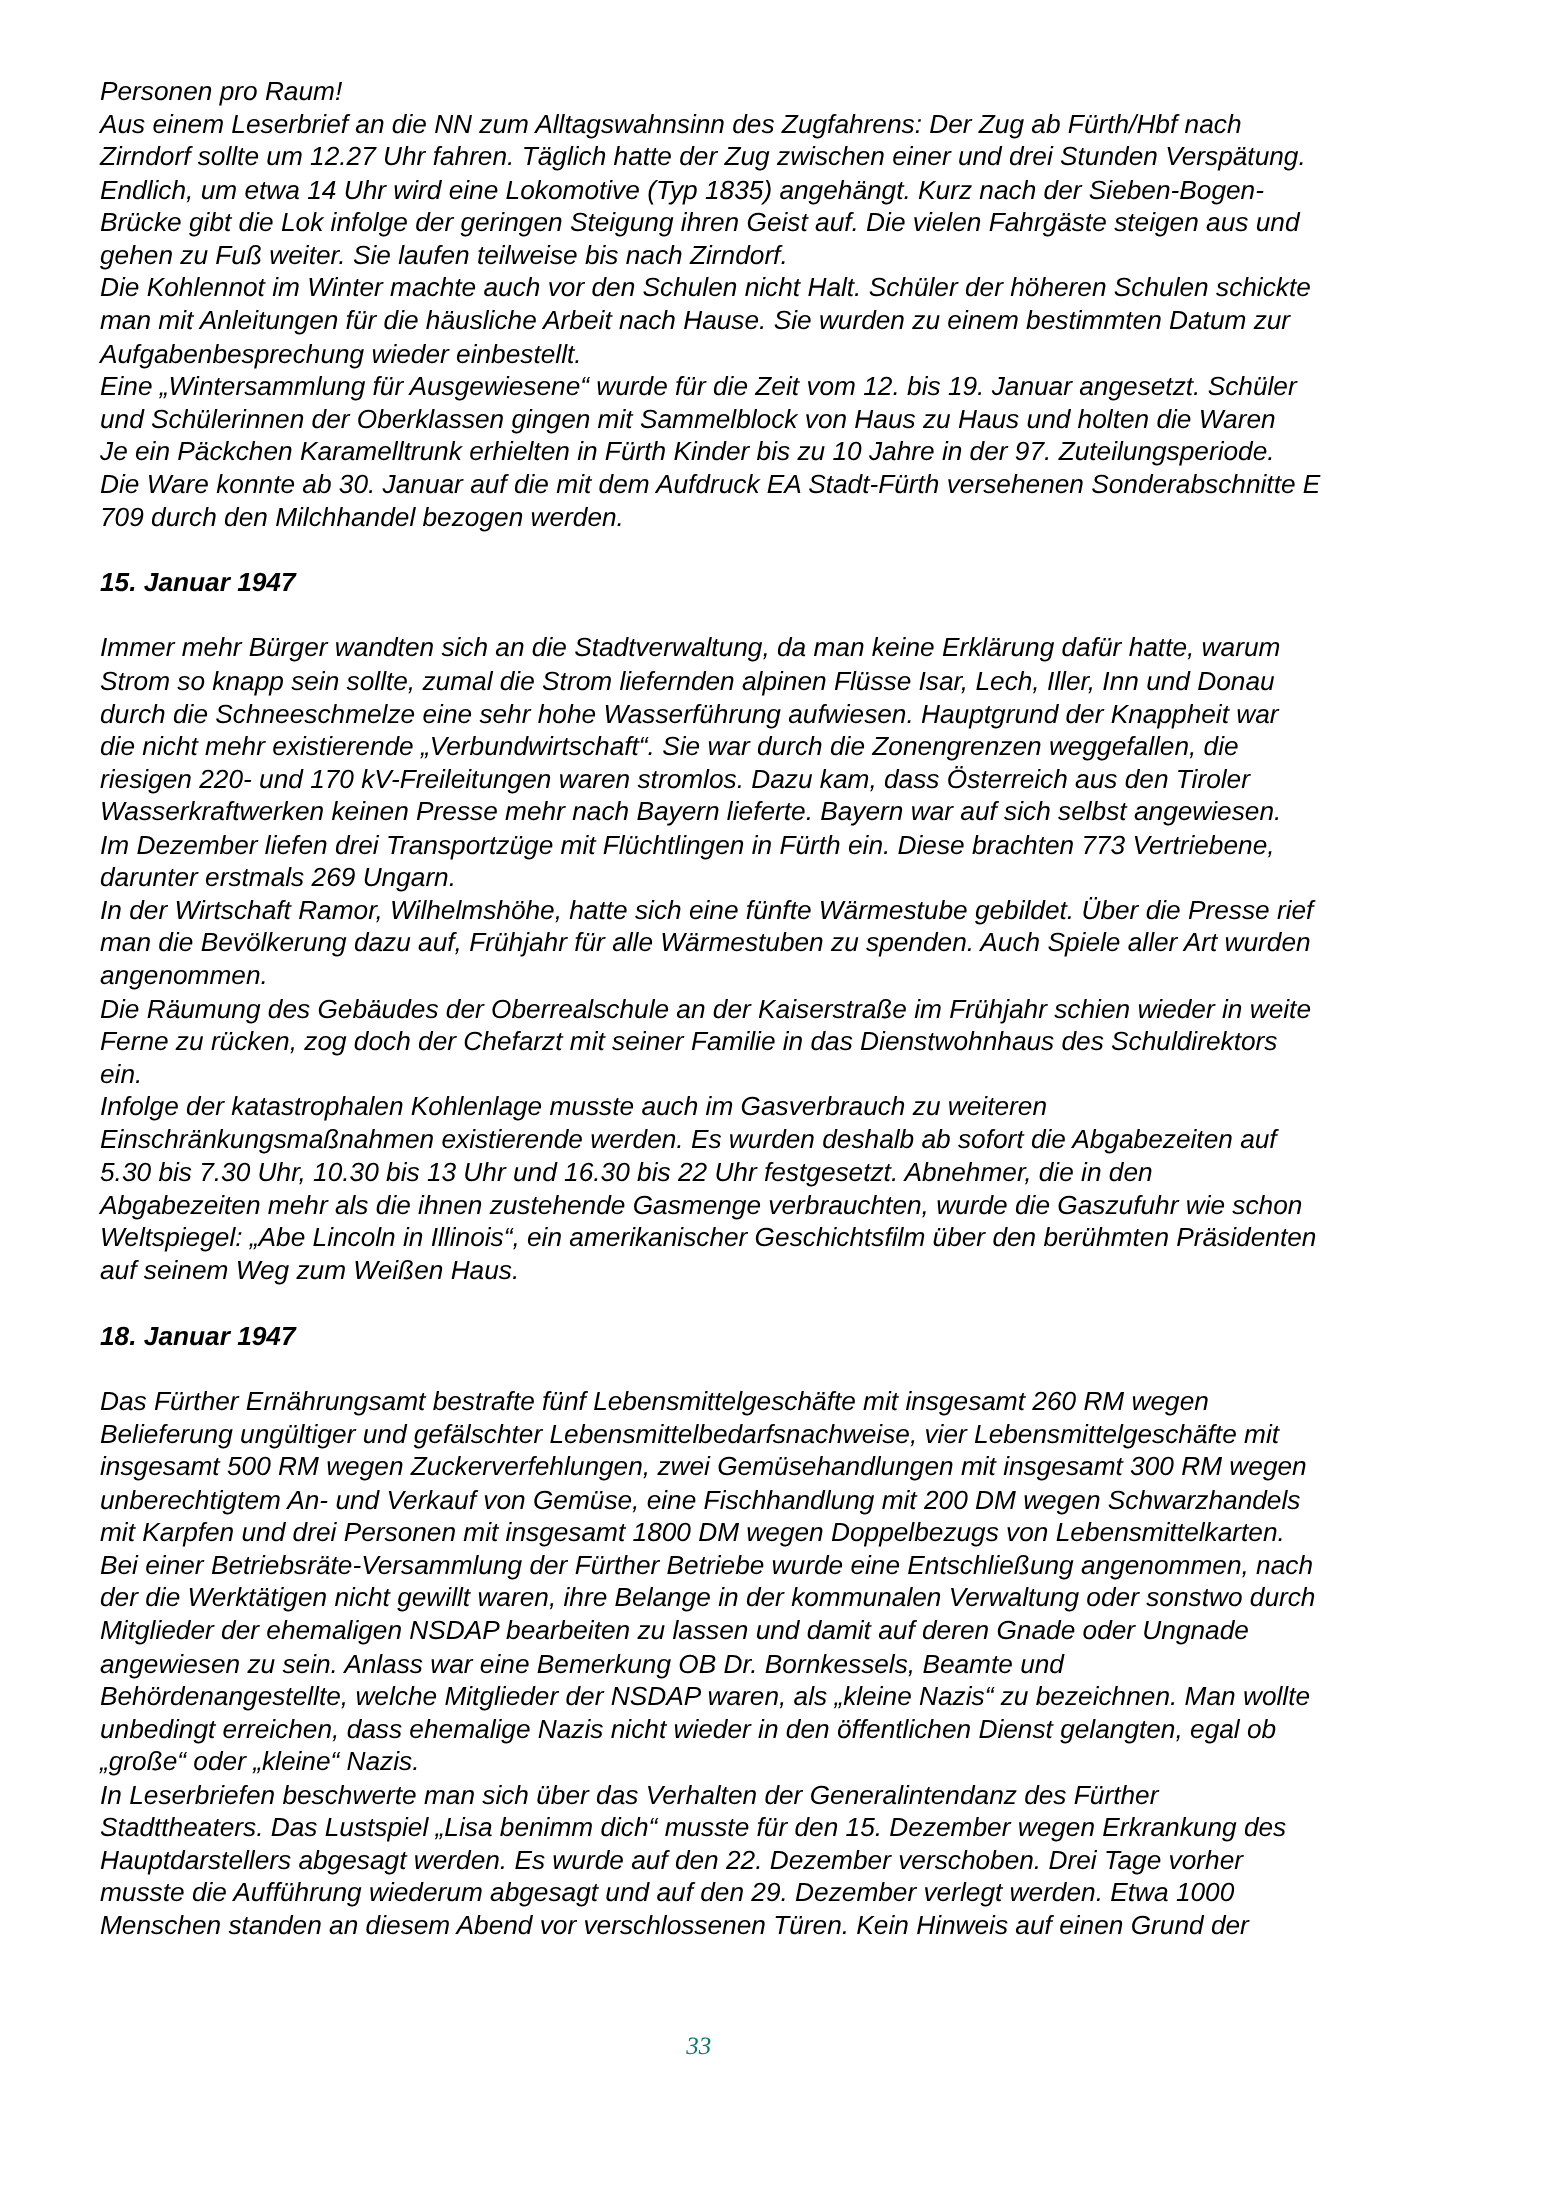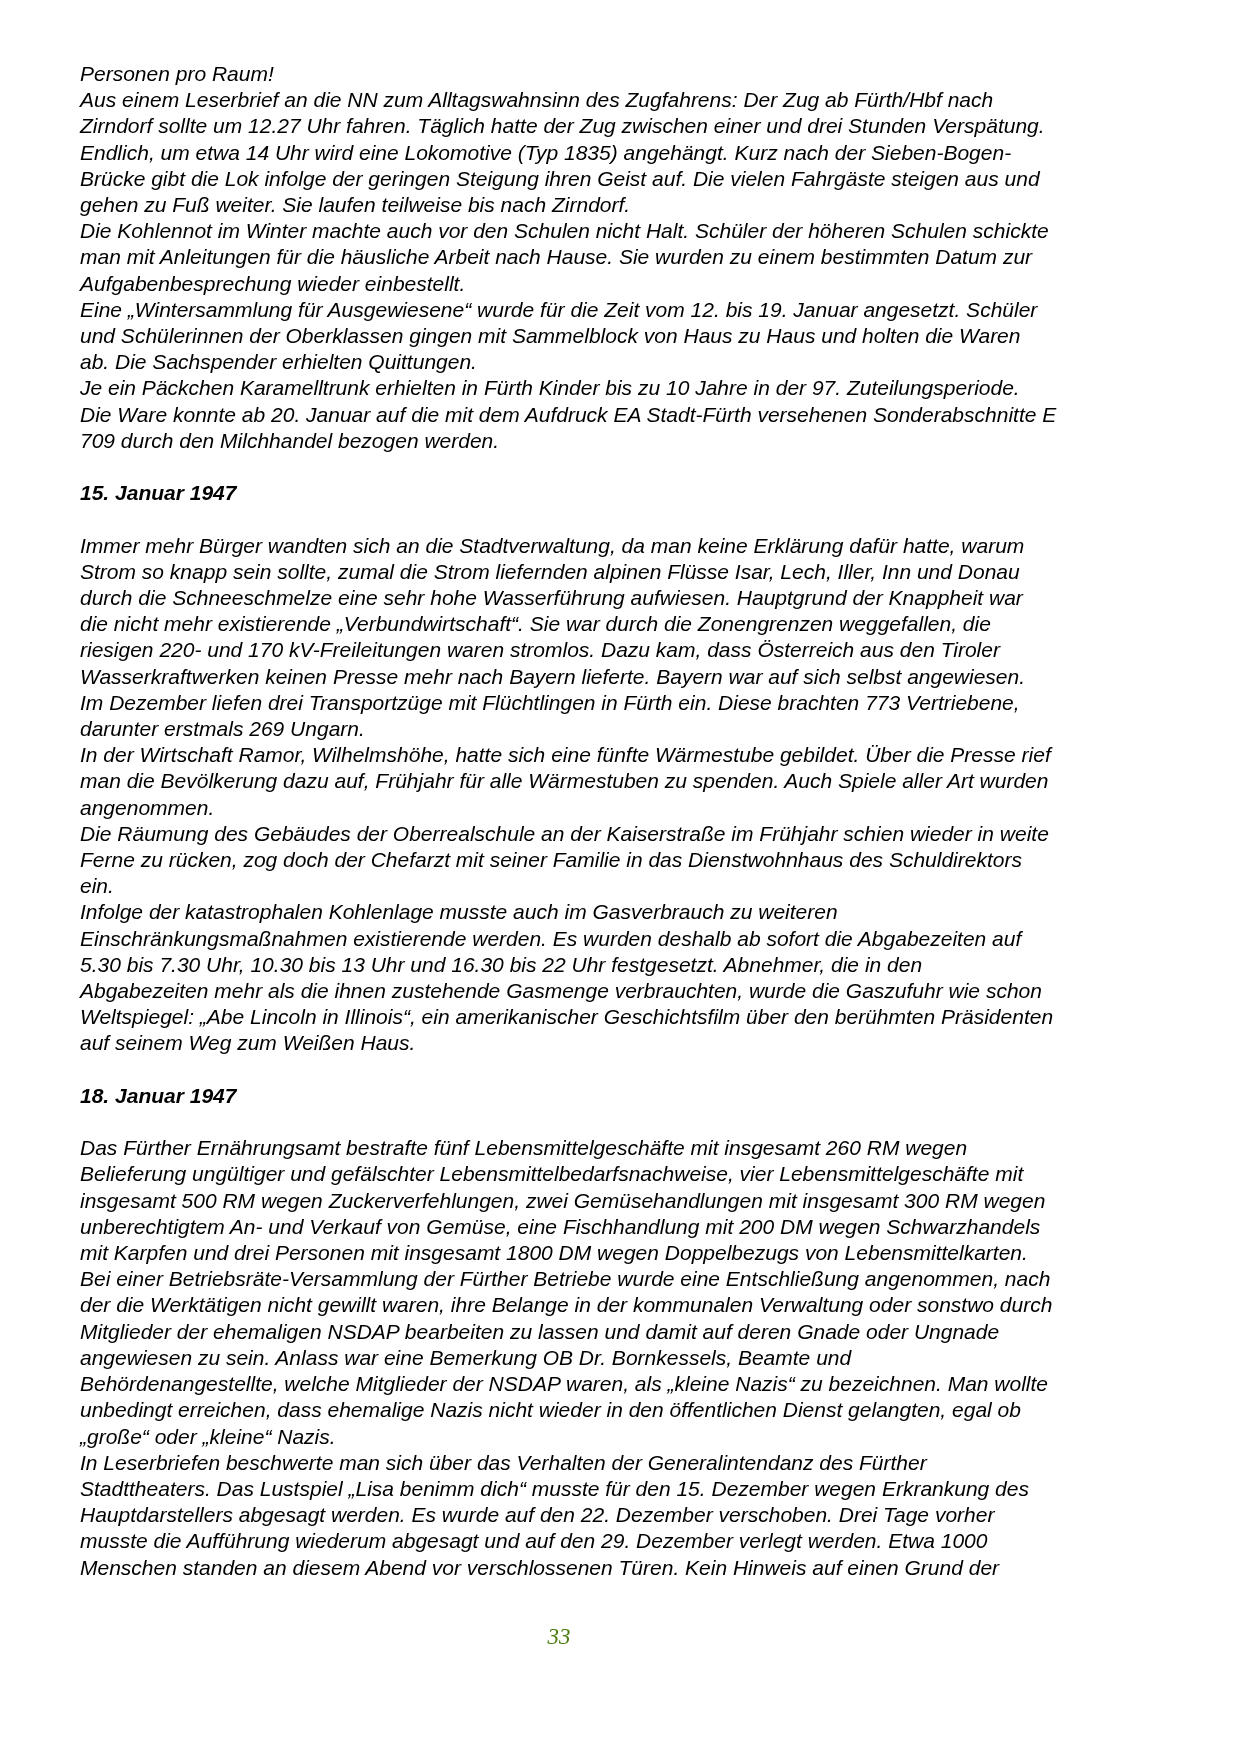--- a/index.html
+++ b/index.html
@@ -37,44 +37,43 @@
     min-height: 26.2px;
     margin-top: 26.2px;
     margin-bottom: 26.2px;
   }
   .footer {
     position: absolute;
     top: 1624px;
     left: 559px;
     transform: translateX(-50%);
     font-family: "Liberation Serif", serif;
-    font-size: 23px;
+    font-size: 20px;
     line-height: 26px;
-    color: #4d7c0f;
+    color: #0f766e;
   }
 </style>
 </head>
 <body>
 
 <div class="page">
   <div class="content" id="content">
       <div class="line">Personen pro Raum!</div>
       <div class="line">Aus einem Leserbrief an die NN zum Alltagswahnsinn des Zugfahrens: Der Zug ab Fürth/Hbf nach</div>
       <div class="line">Zirndorf sollte um 12.27 Uhr fahren. Täglich hatte der Zug zwischen einer und drei Stunden Verspätung.</div>
       <div class="line">Endlich, um etwa 14 Uhr wird eine Lokomotive (Typ 1835) angehängt. Kurz nach der Sieben-Bogen-</div>
       <div class="line">Brücke gibt die Lok infolge der geringen Steigung ihren Geist auf. Die vielen Fahrgäste steigen aus und</div>
       <div class="line">gehen zu Fuß weiter. Sie laufen teilweise bis nach Zirndorf.</div>
       <div class="line">Die Kohlennot im Winter machte auch vor den Schulen nicht Halt. Schüler der höheren Schulen schickte</div>
       <div class="line">man mit Anleitungen für die häusliche Arbeit nach Hause. Sie wurden zu einem bestimmten Datum zur</div>
       <div class="line">Aufgabenbesprechung wieder einbestellt.</div>
       <div class="line">Eine „Wintersammlung für Ausgewiesene“ wurde für die Zeit vom 12. bis 19. Januar angesetzt. Schüler</div>
       <div class="line">und Schülerinnen der Oberklassen gingen mit Sammelblock von Haus zu Haus und holten die Waren</div>
-      <div class="line">ab. Die Sachspender erhielten Quittungen.</div>
       <div class="line">Je ein Päckchen Karamelltrunk erhielten in Fürth Kinder bis zu 10 Jahre in der 97. Zuteilungsperiode.</div>
-      <div class="line">Die Ware konnte ab 20. Januar auf die mit dem Aufdruck EA Stadt-Fürth versehenen Sonderabschnitte E</div>
+      <div class="line">Die Ware konnte ab 30. Januar auf die mit dem Aufdruck EA Stadt-Fürth versehenen Sonderabschnitte E</div>
       <div class="line">709 durch den Milchhandel bezogen werden.</div>
       <div class="heading">15. Januar 1947</div>
       <div class="line">Immer mehr Bürger wandten sich an die Stadtverwaltung, da man keine Erklärung dafür hatte, warum</div>
       <div class="line">Strom so knapp sein sollte, zumal die Strom liefernden alpinen Flüsse Isar, Lech, Iller, Inn und Donau</div>
       <div class="line">durch die Schneeschmelze eine sehr hohe Wasserführung aufwiesen. Hauptgrund der Knappheit war</div>
       <div class="line">die nicht mehr existierende „Verbundwirtschaft“. Sie war durch die Zonengrenzen weggefallen, die</div>
       <div class="line">riesigen 220- und 170 kV-Freileitungen waren stromlos. Dazu kam, dass Österreich aus den Tiroler</div>
       <div class="line">Wasserkraftwerken keinen Presse mehr nach Bayern lieferte. Bayern war auf sich selbst angewiesen.</div>
       <div class="line">Im Dezember liefen drei Transportzüge mit Flüchtlingen in Fürth ein. Diese brachten 773 Vertriebene,</div>
       <div class="line">darunter erstmals 269 Ungarn.</div>

